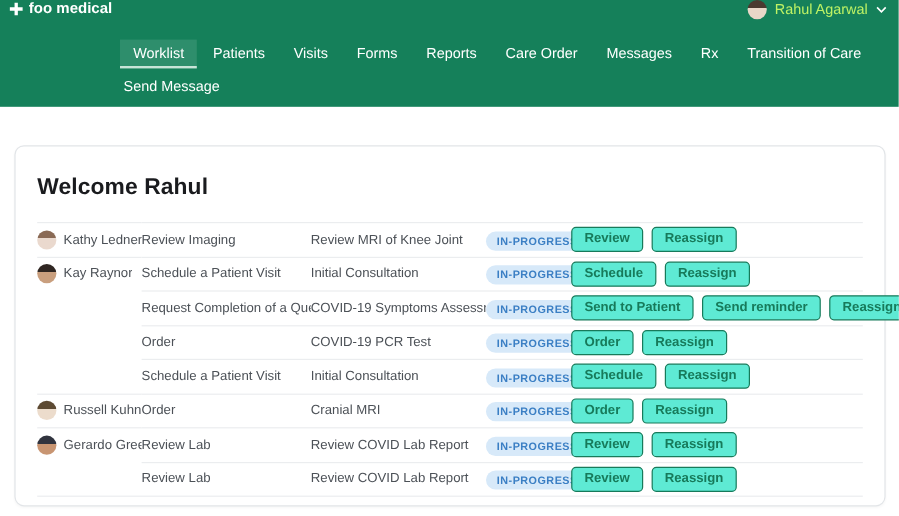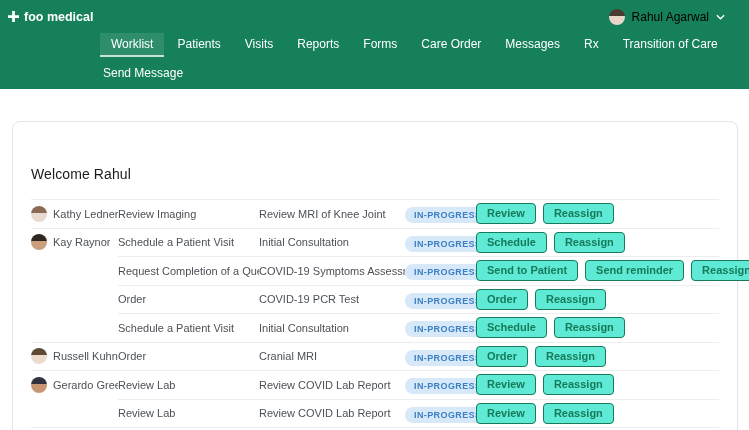--- a/index.html
+++ b/index.html
@@ -13,42 +13,42 @@
     --text-dark:#1a1b1e;
     --text-gray:#4c5157;
     --card-border:#e2e5e8;
   }
   *{box-sizing:border-box;margin:0;padding:0;}
   html,body{width:749px;height:430px;overflow:hidden;background:#fff;
     font-family:"Liberation Sans",sans-serif;}
 
   
   .app-header{background:var(--brand-green);width:100%;padding:0 0 0 0;}
-  .header-top{display:flex;align-items:center;justify-content:space-between;
-    height:33px;padding:0 24px 0 8px;}
+  .header-top{display:flex;align-items:flex-start;justify-content:space-between;
+    height:33px;padding:0 10px 0 8px;}
   .logo{display:flex;align-items:center;gap:5px;color:#fff;font-size:12.5px;
     font-weight:700;cursor:pointer;}
-  .user-menu{display:flex;align-items:center;gap:7px;color:#000000;font-size:12px;
+  .user-menu{display:flex;align-items:center;gap:7px;color:#bef264;font-size:12px;
     cursor:pointer;}
   .avatar-circle{width:16px;height:16px;border-radius:50%;display:inline-block;
     flex:0 0 auto;}
   .nav-tabs{padding-left:100px;display:flex;align-items:flex-end;height:24px;text-align:center;}
   .tab{display:inline-flex;align-items:center;height:24px;padding:0 11px;
     color:#fff;font-size:12px;cursor:pointer;border-bottom:2px solid transparent;
     white-space:nowrap;margin-right:2px;}
   .tab.active{background:var(--tab-active-bg);border-bottom:2px solid var(--tab-underline);}
   .subnav{padding:6px 0 8px 103px;}
   .subnav a{color:#fff;font-size:12px;cursor:pointer;text-decoration:none;margin-top:36px;}
 
   
   main{padding:32px 11px 0 12px;}
   .card{background:#fff;border:1px solid var(--card-border);border-radius:8px;
     padding:24px 18px 7px 18px;box-shadow:0 1px 2px rgba(0,0,0,.03);}
-  h1.page-title{font-size:14px;font-weight:400;color:var(--text-dark);
-    letter-spacing:.1px;margin-bottom:17px;margin-top:20px;}
+  h1.page-title{font-size:19px;font-weight:700;color:var(--text-dark);
+    letter-spacing:.1px;margin-bottom:17px;}
 
   
   .worklist{width:100%;}
   .row{display:flex;align-items:stretch;height:28.5px;}
   .cell-patient{width:87px;display:flex;align-items:center;gap:6px;flex:0 0 auto;}
   .cell-patient.group-start{border-top:1px solid var(--row-border);}
   .cell-rest{flex:1;display:flex;align-items:center;border-top:1px solid var(--row-border);min-width:0;}
   .table-end{border-top:1px solid var(--row-border);height:0;}
   .avatar-sm{width:16px;height:16px;border-radius:50%;flex:0 0 auto;}
   .patient-name{font-size:11px;color:var(--text-gray);white-space:nowrap;
@@ -82,22 +82,22 @@
       <span>Rahul Agarwal</span>
       <svg width="9" height="6" viewBox="0 0 10 6">
           <path d="M1 1l4 4 4-4" stroke="#ffffff" stroke-width="1.5" fill="none"></path>
         </svg>
     </div>
   </div>
   <nav class="nav-tabs" id="nav-tabs">
       <a class="tab active">Worklist</a>
       <a class="tab">Patients</a>
       <a class="tab">Visits</a>
+      <a class="tab">Forms</a>
       <a class="tab">Reports</a>
-      <a class="tab">Forms</a>
       <a class="tab">Care Order</a>
       <a class="tab">Messages</a>
       <a class="tab">Rx</a>
       <a class="tab">Transition of Care</a>
     </nav>
   <div class="subnav">
     <a>Send Message</a>
   </div>
 </header>
 

